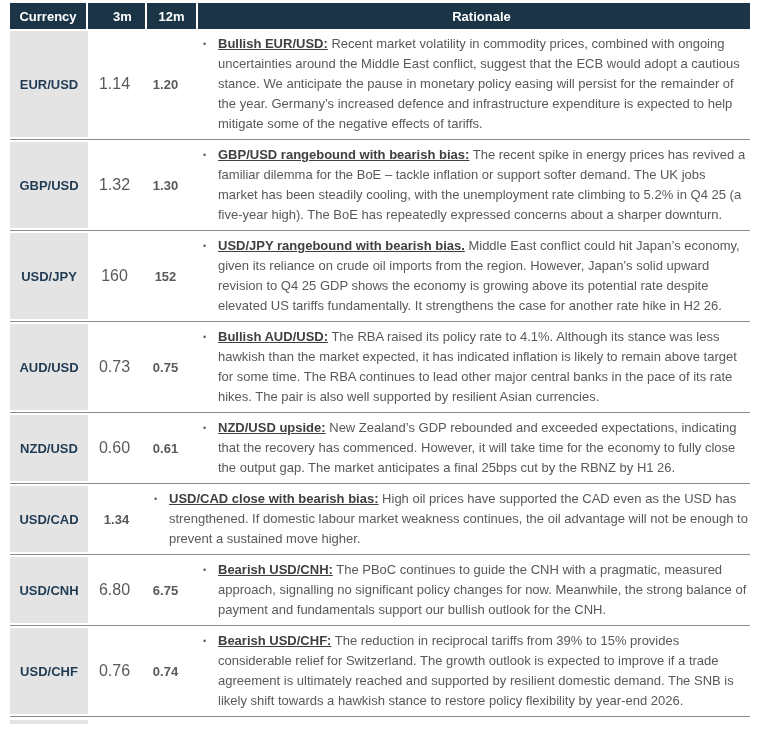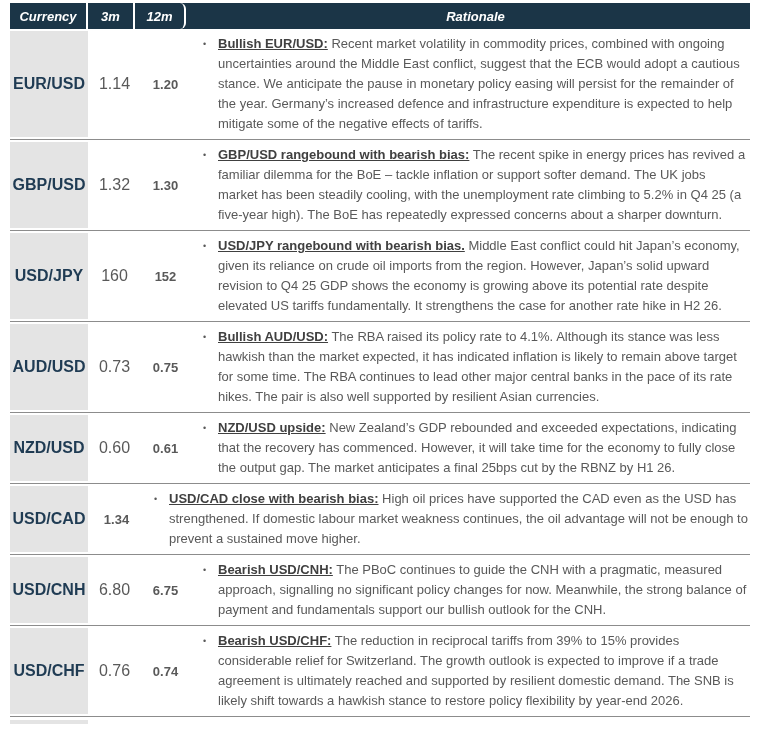--- a/index.html
+++ b/index.html
@@ -8,32 +8,32 @@
     --lead-text:#404040; --separator:#8c8c8c; --page-bg:#ffffff;
   }
   *{box-sizing:border-box;}
   body{
     margin:0; width:768px; height:746px; overflow:hidden;
     background:var(--page-bg,#fff);
     font-family:"Liberation Sans", sans-serif;
   }
   .fx-table{ margin:3px 0 0 10px; width:740px; }
   .hdr{ display:flex; height:26px; background:var(--header-bg,#1b3547);
-        color:var(--header-text,#fff); font-weight:bold; font-size:13px;font-style:italic; }
+        color:var(--header-text,#fff); font-weight:bold; font-size:13px; }
   .hdr .hc{ display:flex; align-items:center; justify-content:center; height:26px; }
   .hc-cur{ width:78px; border-right:2px solid #fff; }
-  .hc-3m{ width:47px; border-right:2px solid #fff; }
-  .hc-12m{ width:51px; border-right:2px solid #fff;border-radius:6px; }
+  .hc-3m{ width:47px; border-right:2px solid #fff;margin-left:12px; }
+  .hc-12m{ width:51px; border-right:2px solid #fff; }
   .hc-rat{ flex:1; justify-content:flex-start; padding-left:15px; }
 
   .row{ display:flex; align-items:stretch; padding:2px 0;
         border-bottom:1px solid var(--separator,#8c8c8c); }
   .cur{ width:78px; margin-right:2px; background:var(--currency-bg,#e4e4e4);
         display:flex; align-items:center; justify-content:center;
-        font-weight:bold; font-size:16px; color:var(--currency-text,#1f3b53); }
+        font-weight:bold; font-size:13px; color:var(--currency-text,#1f3b53); }
   .v3m{ width:49px; display:flex; align-items:center; justify-content:center;
         font-size:16px; color:var(--value-text,#595959); }
   .v12m{ width:53px; display:flex; align-items:center; justify-content:center;
         font-size:13px; color:var(--value-text,#595959);font-weight:bold; }
   .rat{ flex:1; display:flex; padding:3px 0; }
   .bullet{ width:26px; padding-left:11px; font-size:9px; line-height:20px;
            color:var(--body-text,#595959); flex:0 0 26px; }
   .txt{ flex:1; font-size:13px; line-height:20px; color:var(--body-text,#595959);
         padding-right:2px; }
   .txt .lead{ font-weight:bold; color:var(--lead-text,#404040);text-decoration:underline; }

